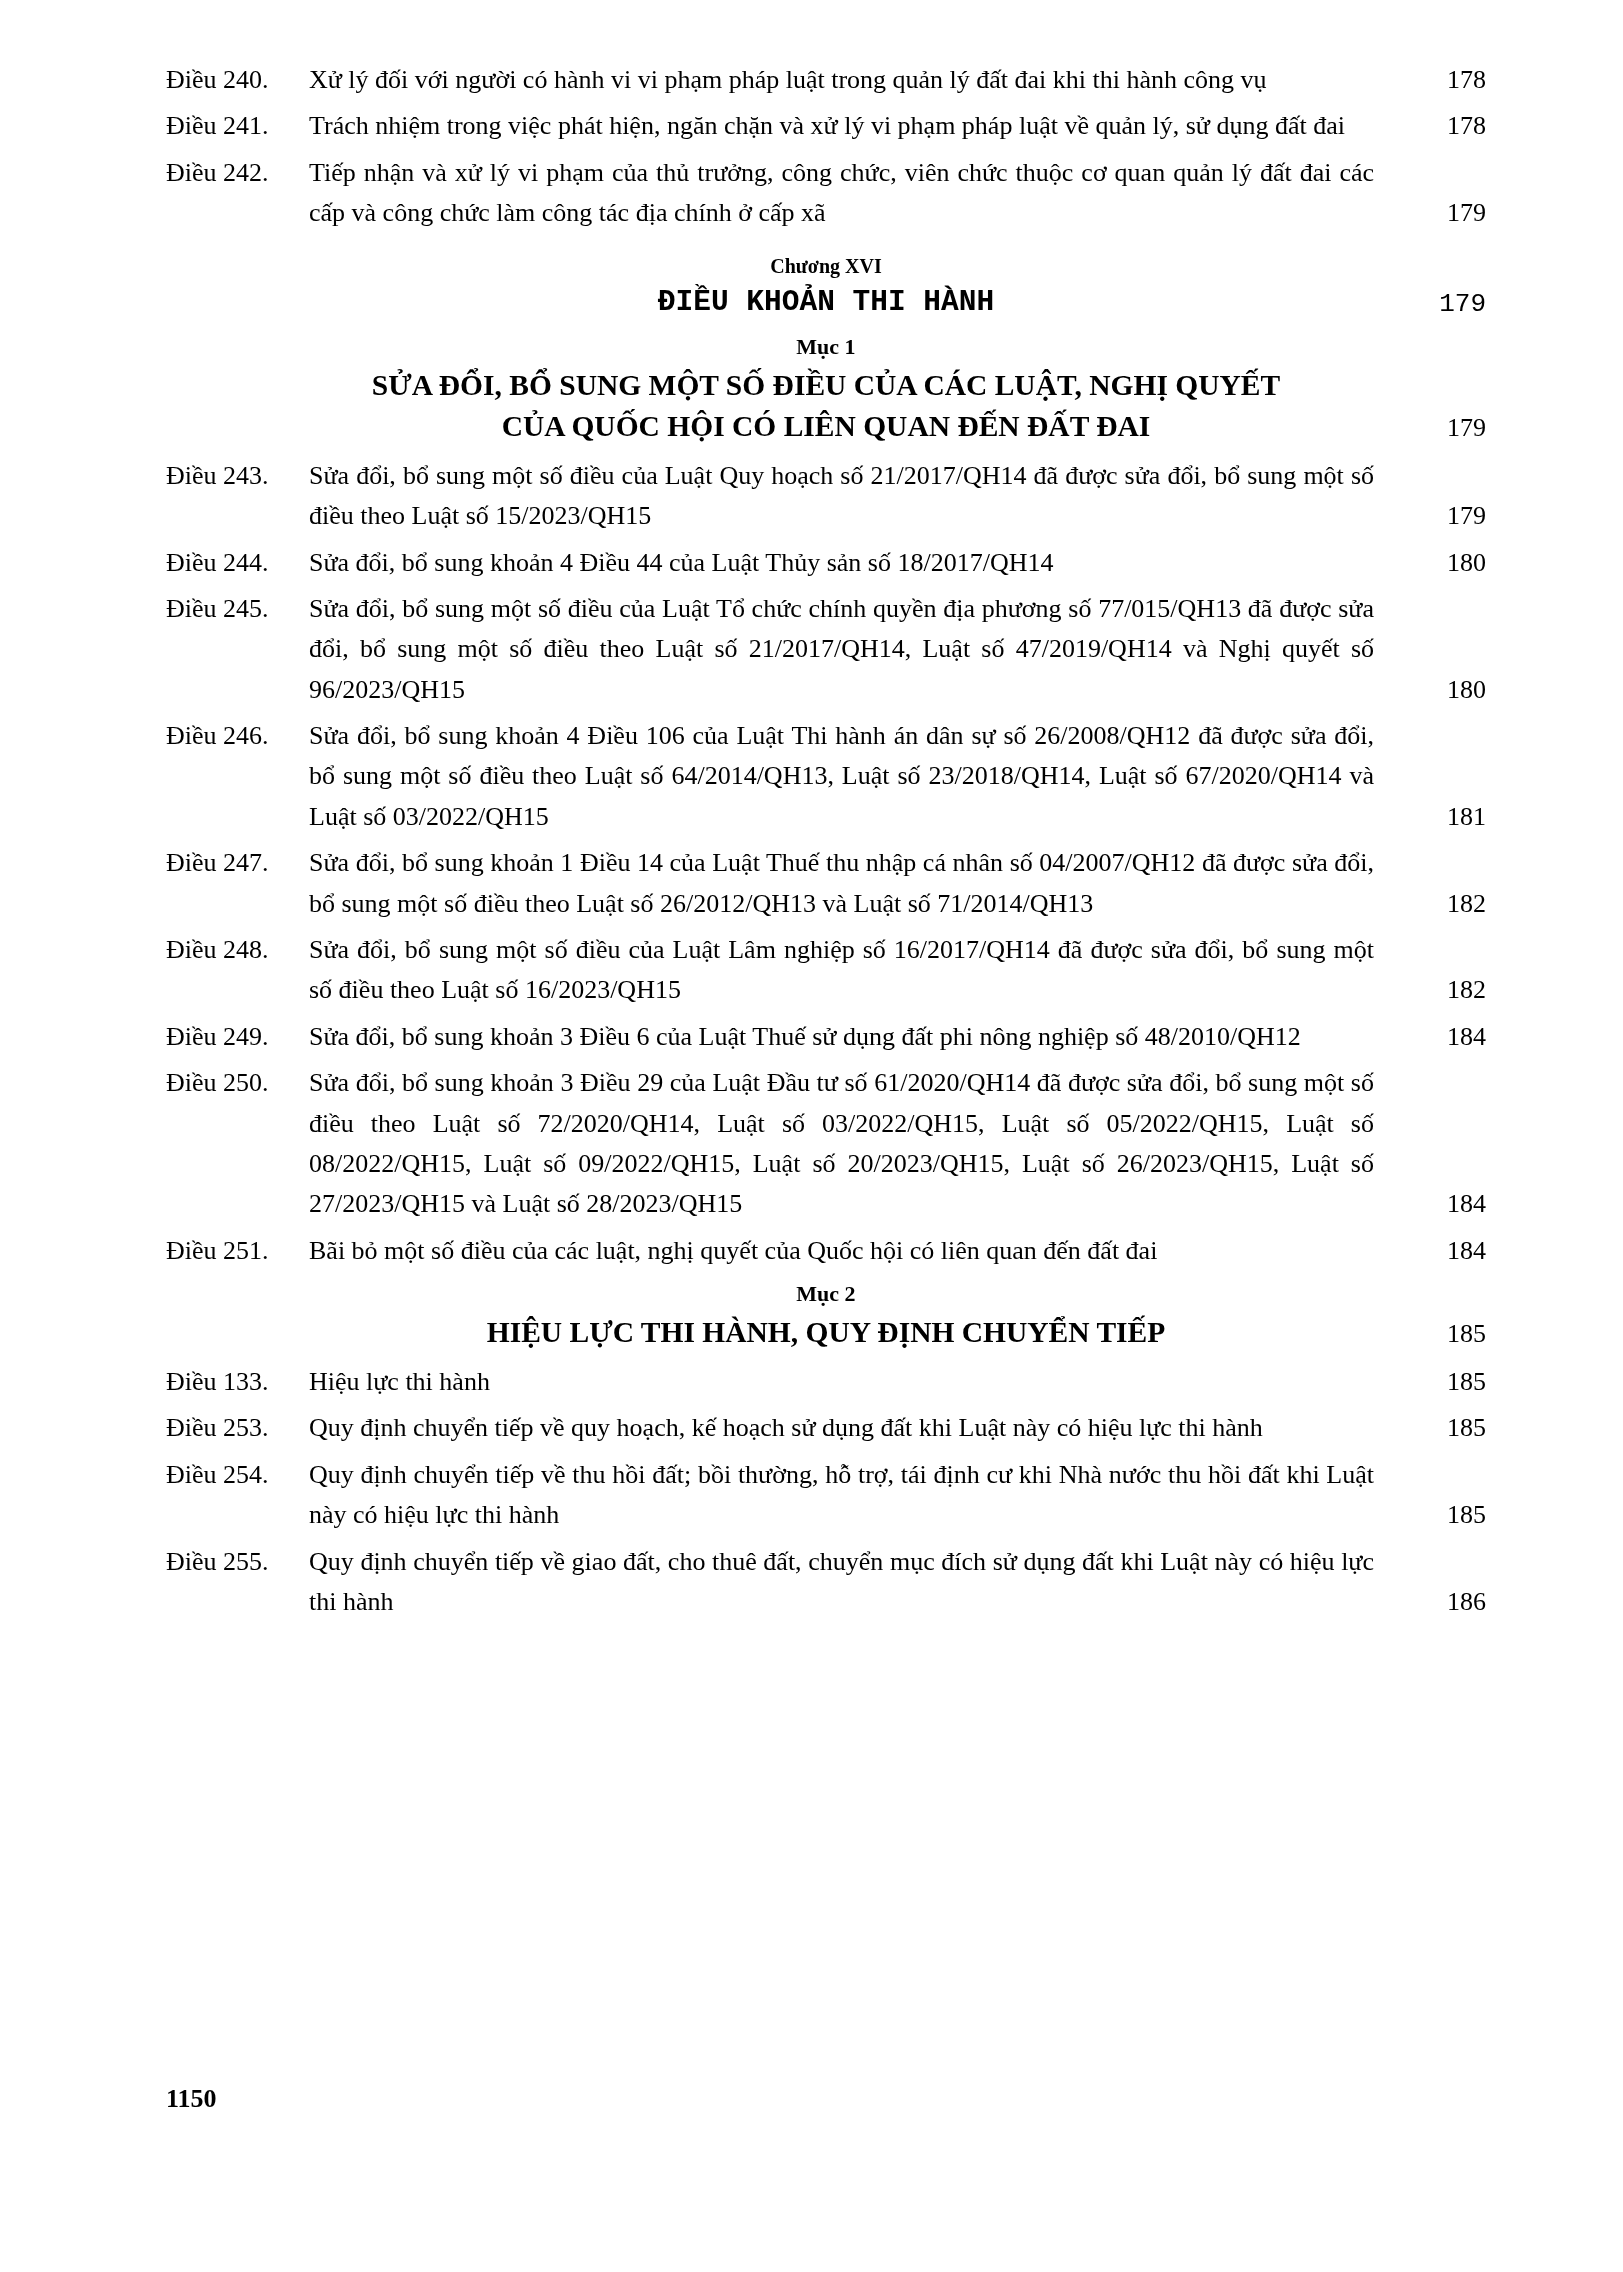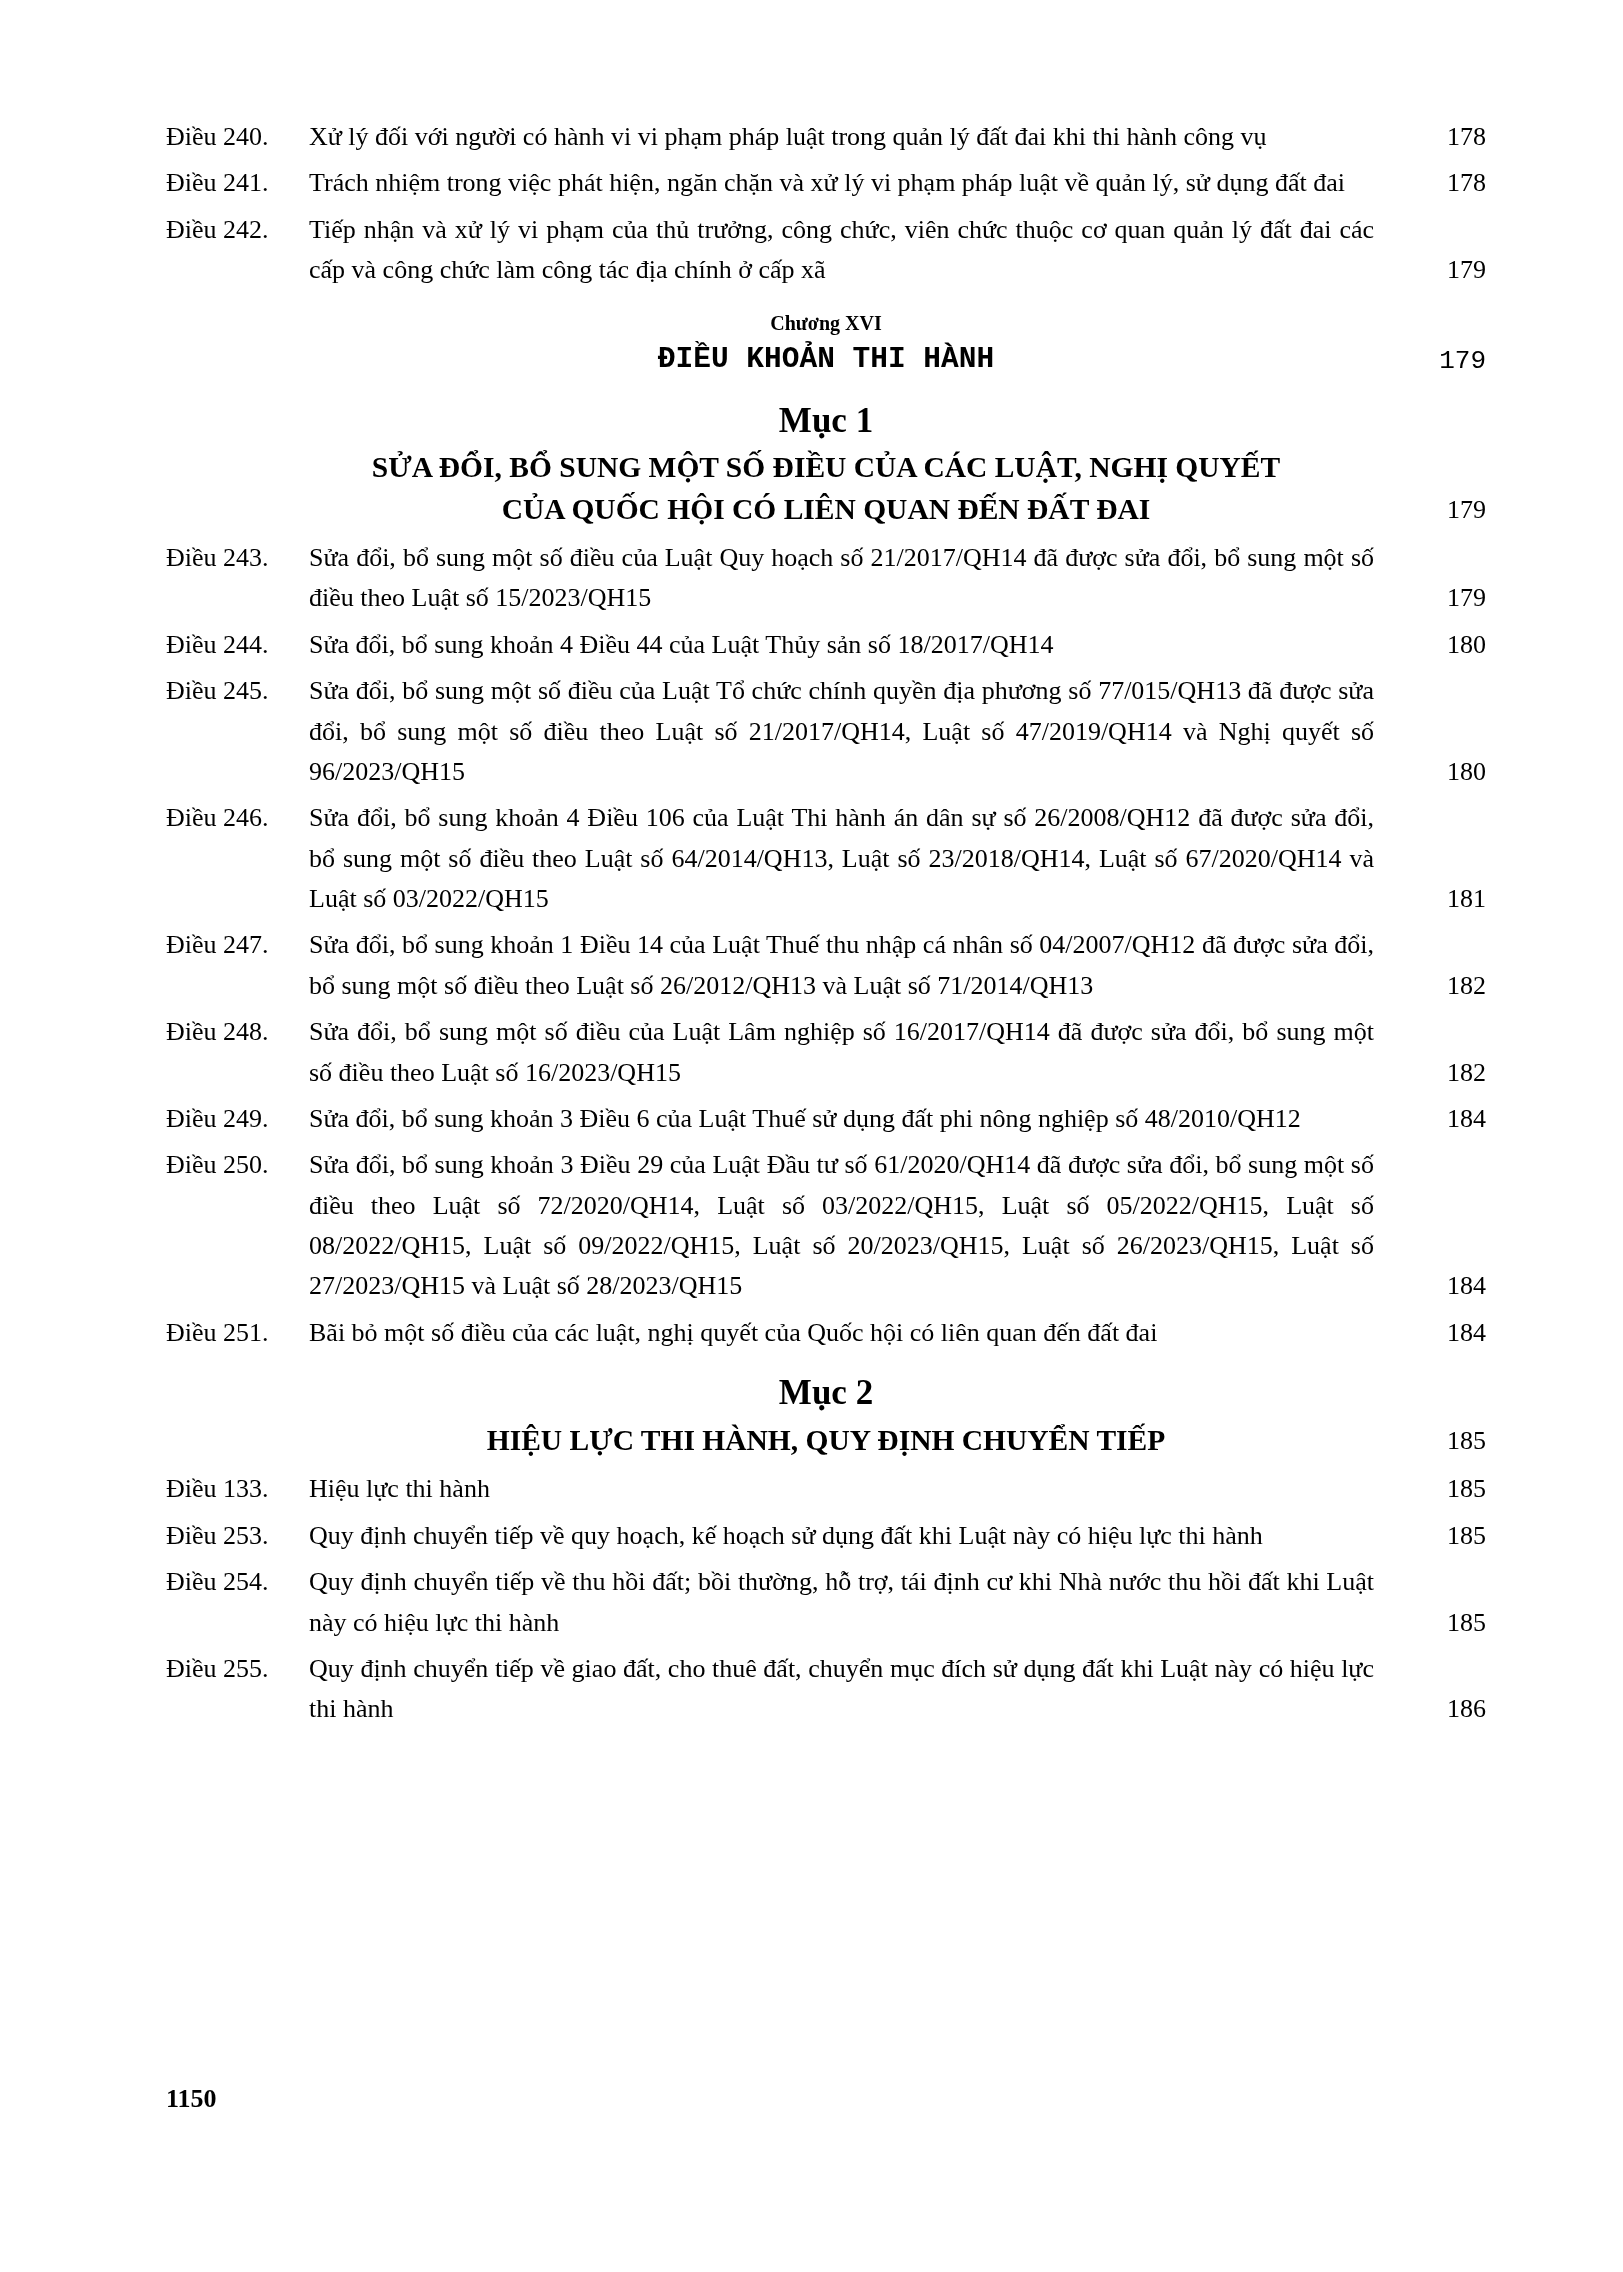--- a/index.html
+++ b/index.html
@@ -8,21 +8,21 @@
     background: #ffffff;
   }
   .page {
     position: relative;
     width: 1623px;
     height: 2273px;
     background: #ffffff;
     color: #000000;
     font-family: "Liberation Serif", "DejaVu Serif", serif;
     box-sizing: border-box;
-    padding: 117px 137px 0 166px;
+    padding: 60px 137px 0 166px;
     overflow: hidden;
   }
   .toc {
     width: 100%;
   }
   .entry {
     display: flex;
     align-items: flex-start;
     margin-bottom: 6.2px;
     font-size: 26px;
@@ -66,23 +66,23 @@
     margin-top: 18px;
     margin-bottom: 2.7px;
   }
   .h-chapter-title {
     font-size: 29.5px;
     line-height: 1.4;
     margin-bottom: 4px;
     font-family: Liberation Mono, monospace;
   }
   .h-muc-label {
-    font-size: 35px;
-    line-height: 1.4;
-    margin-top: 15px;
+    font-size: 22px;
+    line-height: 1.4;
+    margin-top: 8px;
     margin-bottom: 2.7px;
   }
   .h-section-title {
     font-size: 29.5px;
     line-height: 1.4;
     margin-bottom: 8.2px;
   }
   .h-section-title .heading-text {
     max-width: 1113px;
   }

